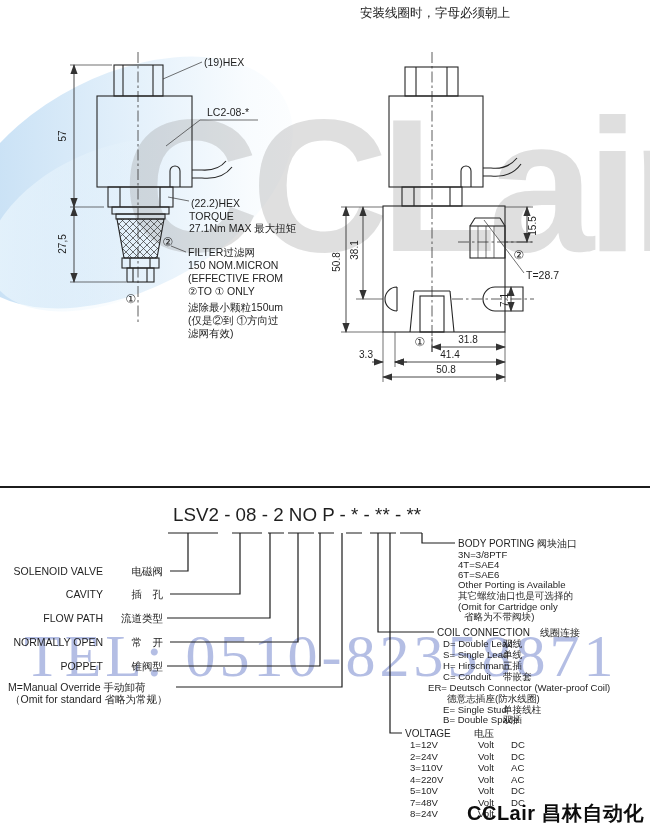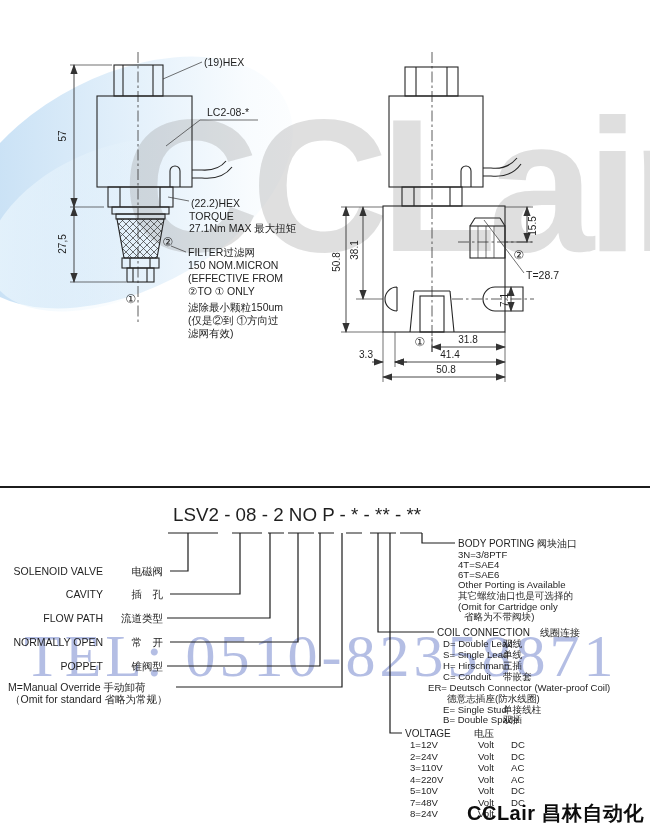--- a/index.html
+++ b/index.html
@@ -41,20 +41,21 @@
 
 <div id="stage">
 
   <div class="layer0">
     <div class="swoosh"></div>
     <div class="swoosh2"></div>
     <div class="wm-brand">CCLair</div>
     <div class="wm-tel">TEL: 0510-82358871</div>
   </div>
 
+  <div class="topnote">安装线圈时，字母必须朝上</div>
 
   <svg id="svgtop" width="650" height="485" viewBox="0 0 650 485">
     <defs>
       <pattern id="xh" width="7" height="7" patternUnits="userSpaceOnUse">
         <path d="M0,7 L7,0 M0,0 L7,7" stroke="#333" stroke-width="0.7"></path>
       </pattern>
       <marker id="arw" markerWidth="11" markerHeight="8" refX="10" refY="4" orient="auto-start-reverse">
         <path d="M0,0 L11,4 L0,8 z" fill="#333"></path>
       </marker>
     </defs>

